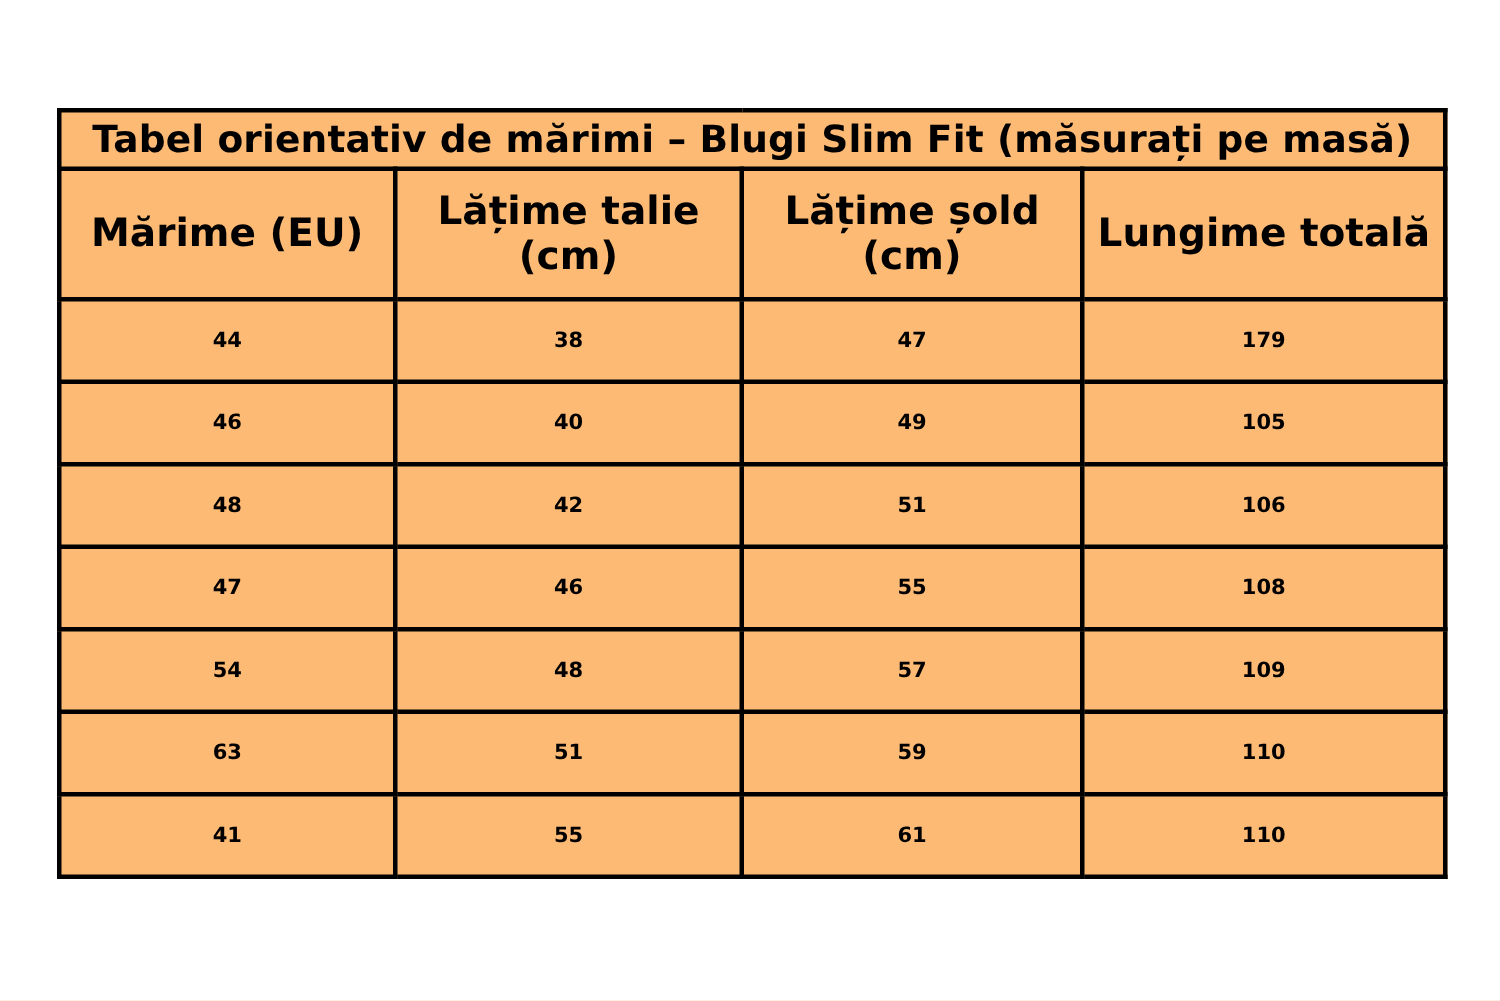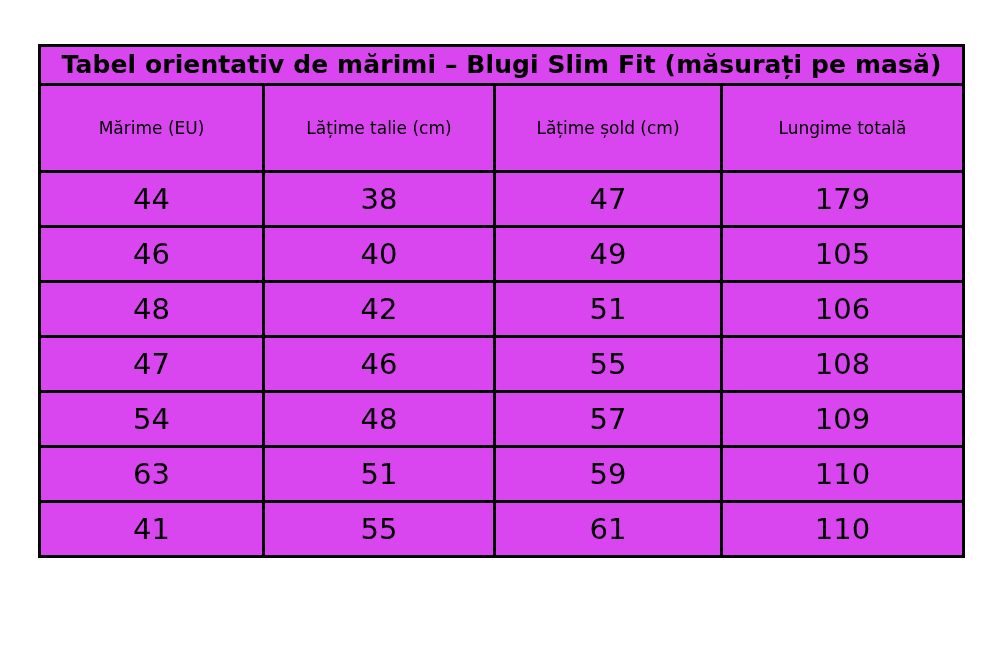--- a/index.html
+++ b/index.html
@@ -18,44 +18,45 @@
     position: absolute;
     left: 38px;
     top: 44px;
     width: 924px;
     box-sizing: border-box;
   }
   table.size-table {
     border-collapse: collapse;
     table-layout: fixed;
     width: 924px;
-    background: #d946ef;
+    background: #fdba74;
+    margin-top: 28px;
   }
   table.size-table td, table.size-table th {
     border: 3px solid #000000;
     text-align: center;
     vertical-align: middle;
     padding: 0;
   }
   .title-cell {
     font-size: 25px;
     font-weight: bold;
     line-height: 1.42;
     padding: 18px 46px 20px 46px;
     letter-spacing: 0.1px;
   }
   .head-cell {
-    font-size: 17px;
-    font-weight: normal;
+    font-size: 26px;
+    font-weight: bold;
     height: 84px;
     padding: 0 6px;
   }
   .data-cell {
-    font-size: 29px;
-    font-weight: normal;
+    font-size: 14px;
+    font-weight: bold;
     height: 52px;
     padding: 0 6px;
   }
   col.c1 { width: 224px; }
   col.c2 { width: 231px; }
   col.c3 { width: 227px; }
   col.c4 { width: 242px; }
 </style>
 </head>
 <body>

